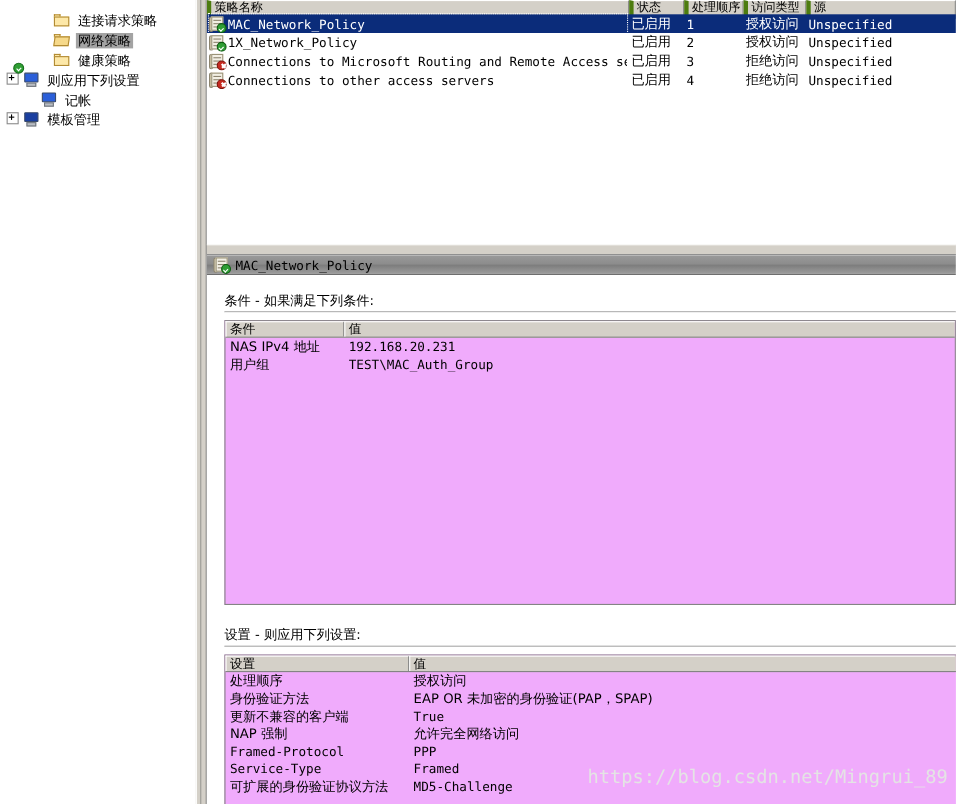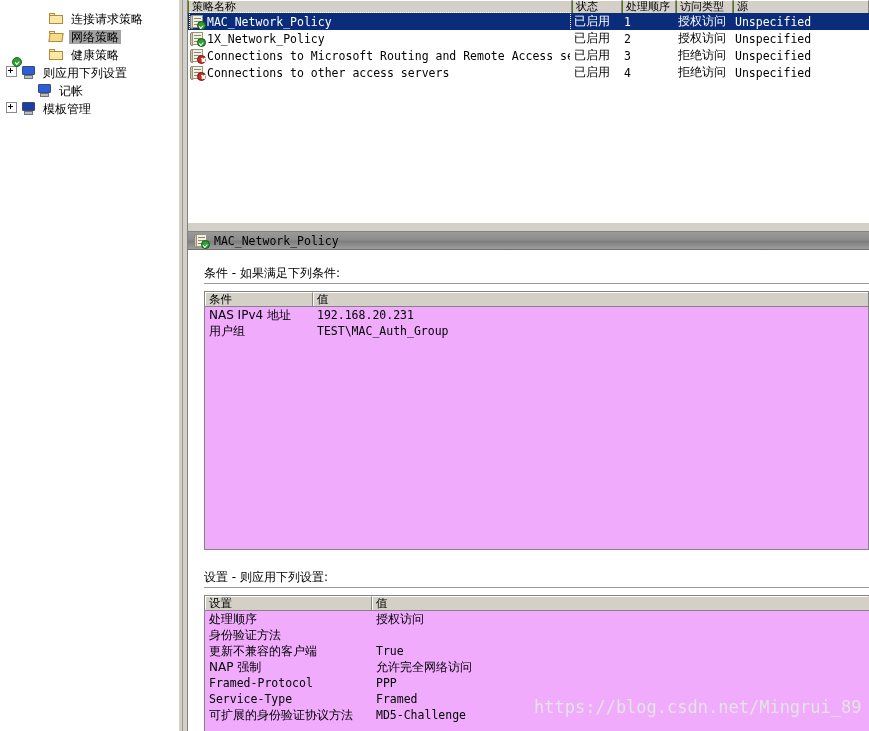--- a/index.html
+++ b/index.html
@@ -87,21 +87,21 @@
     position:absolute;left:188px;top:0;width:681px;height:222px;
     background:#ffffff;overflow:hidden;
   }
   .list-header{
     position:absolute;left:0;top:0;height:13px;width:681px;
     background:#d4d0c8;display:flex;
   }
   .hcell{
     position:relative;height:17px;box-sizing:border-box;
     border-right:1px solid #848484;
-    border-top:1px solid #ffffff;border-left:1px solid #4d7c0f;
+    border-top:1px solid #ffffff;border-left:4px solid #4d7c0f;
     background:#d4d0c8;
     font-size:11px;line-height:11px;color:#000;
     padding-left:3px;overflow:hidden;white-space:nowrap;
   }
   .hcell span{position:relative;top:0px;}
   .list-rows{position:absolute;left:0;top:13px;width:681px;}
   .lrow{
     position:relative;height:17px;display:flex;align-items:center;
     white-space:nowrap;font-size:12px;
   }
@@ -380,20 +380,21 @@
         <div class="gc" style="width:167px;">设置</div>
         <div class="gc" style="width:496px;border-right:none;">值</div>
       </div>
       <div id="set-rows">
           <div class="grow">
             <div class="gcell cjk" style="width:167px">处理顺序</div>
             <div class="gcell cjk" style="width:494px">授权访问</div>
           </div>
           <div class="grow">
             <div class="gcell cjk" style="width:167px">身份验证方法</div>
+            <div class="gcell cjk" style="width:494px">EAP OR 未加密的身份验证(PAP，SPAP)</div>
           </div>
           <div class="grow">
             <div class="gcell cjk" style="width:167px">更新不兼容的客户端</div>
             <div class="gcell mono" style="width:494px">True</div>
           </div>
           <div class="grow">
             <div class="gcell cjk" style="width:167px">NAP 强制</div>
             <div class="gcell cjk" style="width:494px">允许完全网络访问</div>
           </div>
           <div class="grow">

